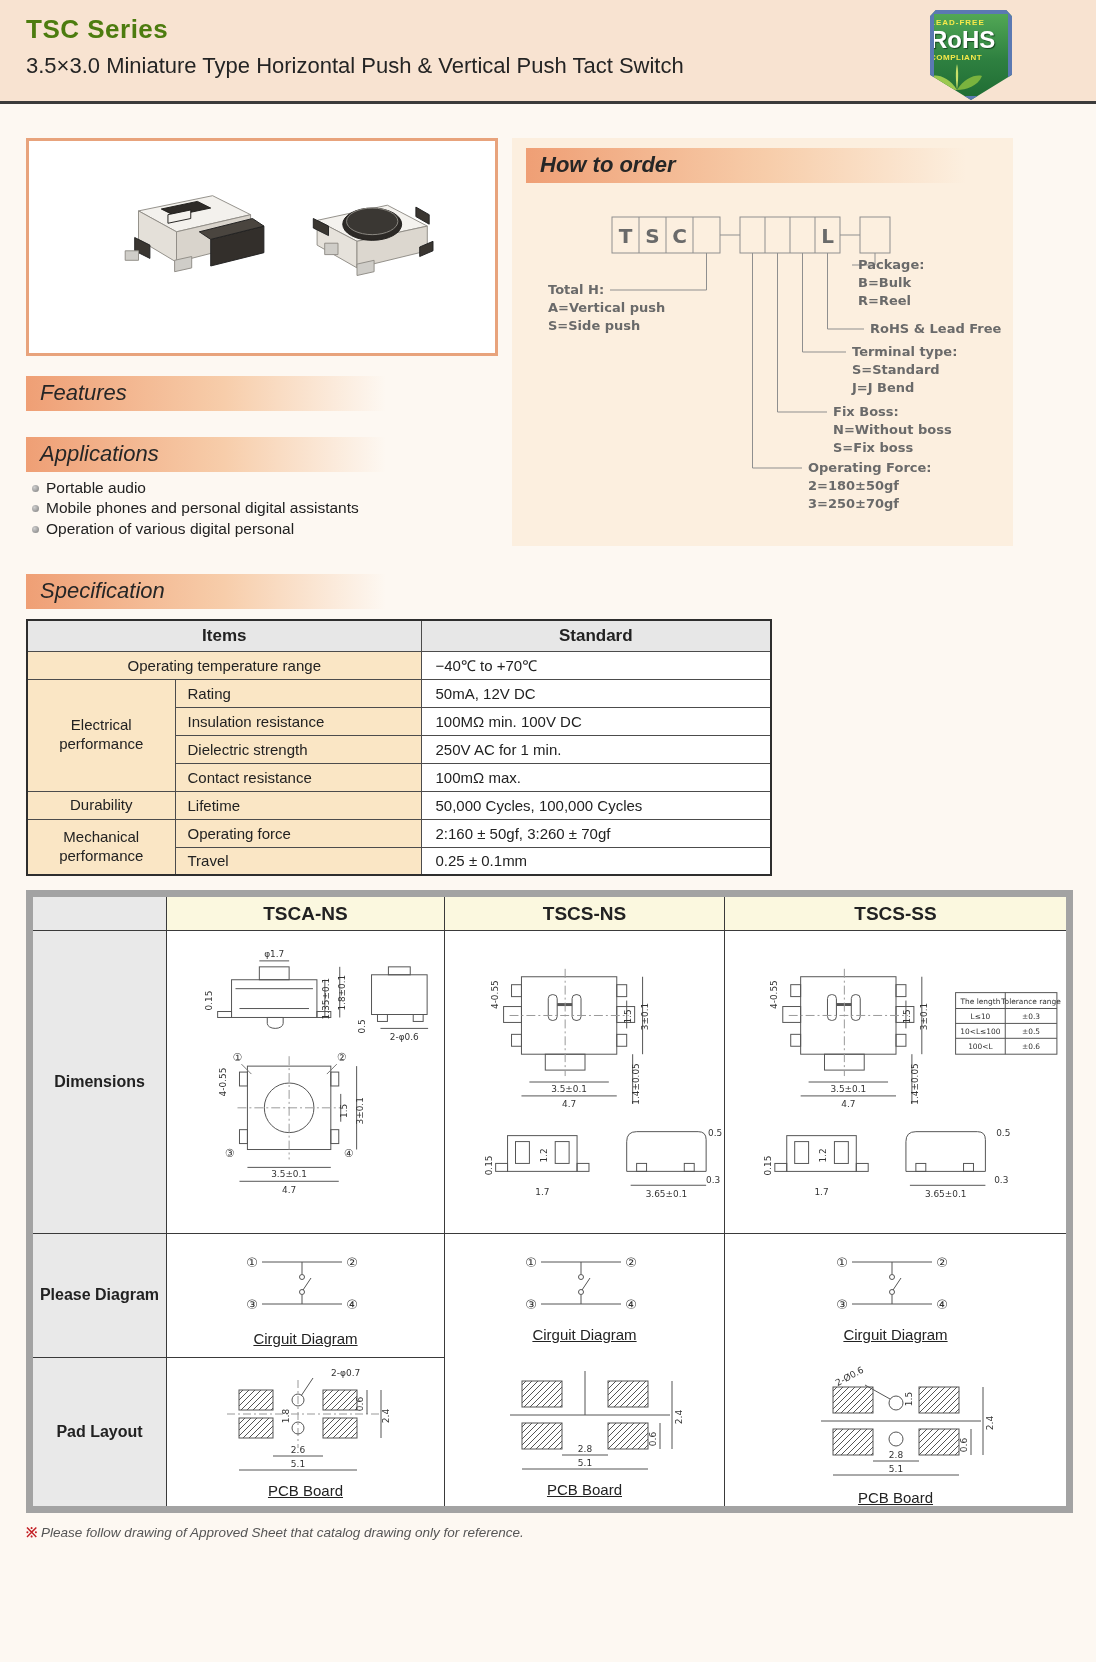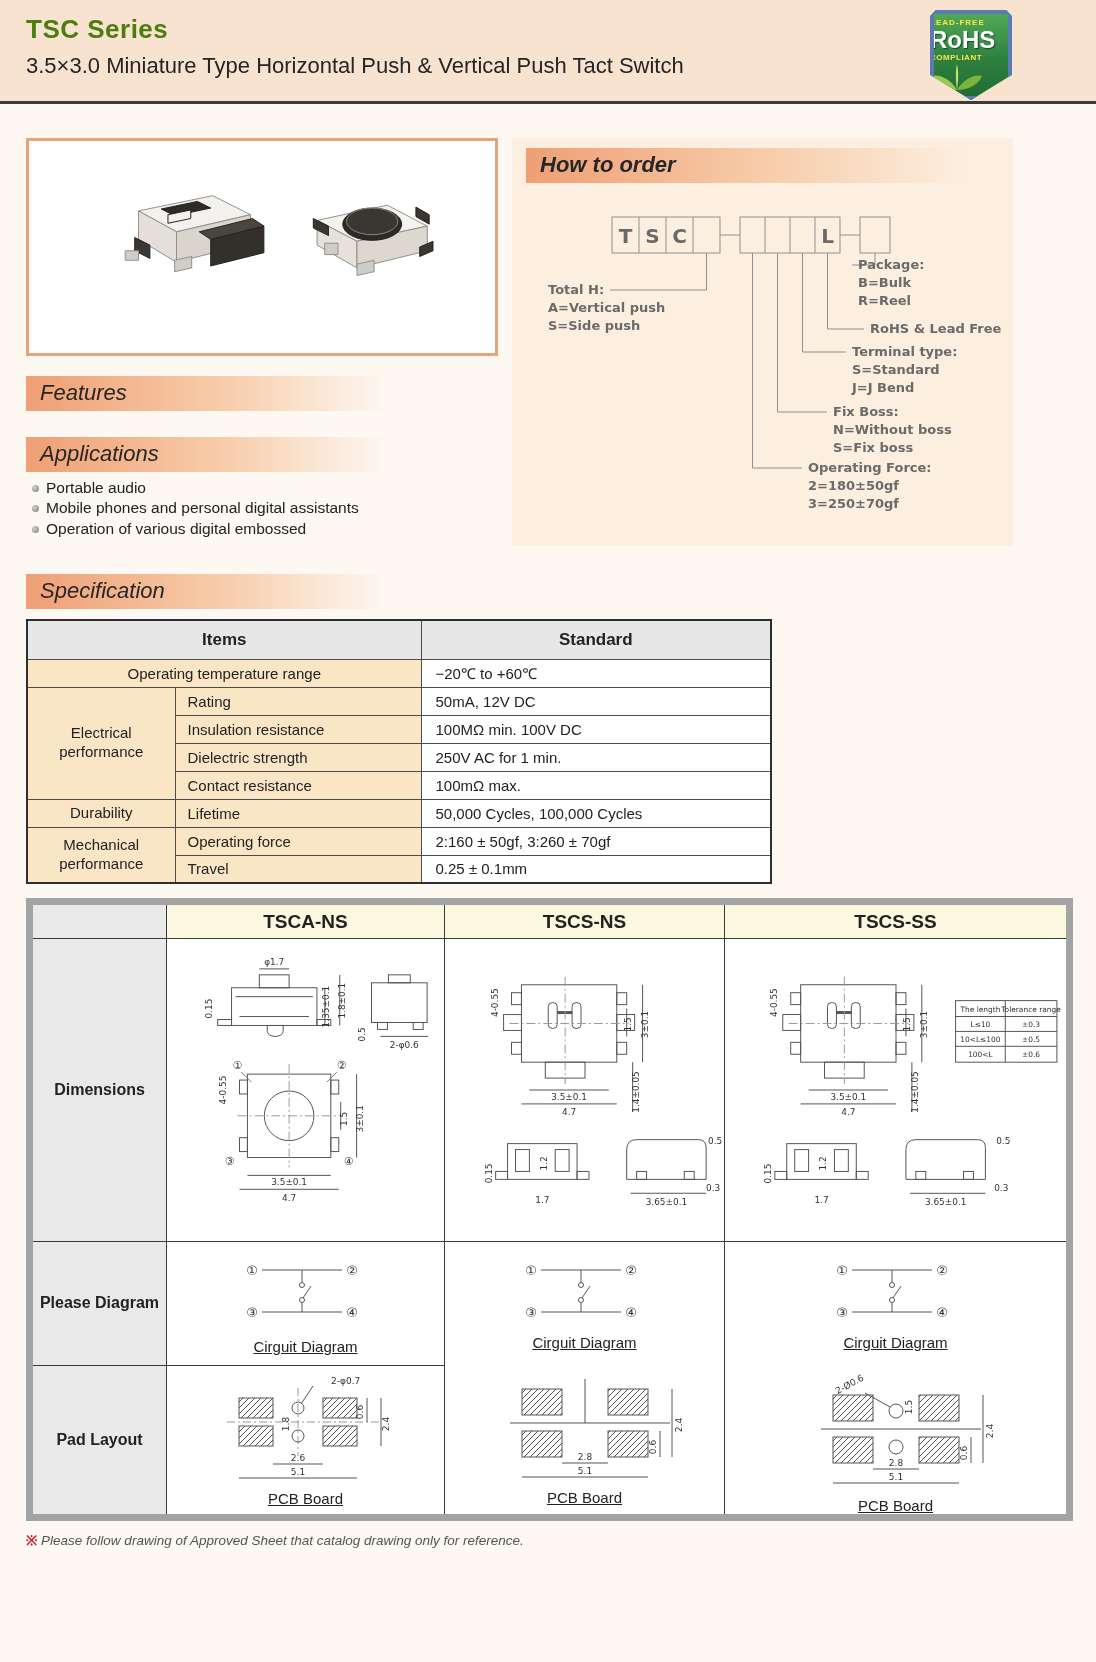--- a/index.html
+++ b/index.html
@@ -38,21 +38,21 @@
   .bullets { list-style:none; margin-top:6px; padding-left:4px; }
   .bullets li { font-size:15.5px; color:#222; line-height:1.32; padding-left:16px; position:relative; }
   .bullets li::before { content:""; position:absolute; left:2px; top:7px; width:7px; height:7px; border-radius:50%;
     background:radial-gradient(circle at 35% 35%, #cfcfcf, #7d7d7d); }
   .features-sec { margin-top:20px; }
   .apps-sec { margin-top:26px; }
 
   
   .spec-sec { margin-top:28px; padding:0 26px; }
   .spec-table { border-collapse:collapse; width:744px; margin-top:10px; border:2px solid #2e2e2e; table-layout:fixed; }
-  .spec-table th { background:#e7e7e7; font-size:17px; font-weight:bold; border:1px solid #4c4c4c; height:39px; }
+  .spec-table th { background:#e7e7e7; font-size:17px; font-weight:bold; border:1px solid #4c4c4c; height:31px; }
   .spec-table td { border:1px solid #4c4c4c; font-size:15px; height:28px; }
   .spec-table .group { background:#fae6c5; text-align:center; line-height:1.25; }
   .spec-table .item { background:#fae6c5; padding-left:12px; }
   .spec-table .item.center { text-align:center; padding-left:0; }
   .spec-table .std { background:#ffffff; padding-left:14px; }
 
   
   .diag-sec { margin-top:14px; padding:0 26px; }
   .diag-table { border-collapse:collapse; margin-top:8px; width:1040px; border:7px solid #a3a3a3; table-layout:fixed; }
   .diag-table th, .diag-table td { border:1px solid #3a3a3a; }
@@ -129,21 +129,21 @@
 
       <div class="features-sec">
         <div class="sec-h w360">Features</div>
       </div>
 
       <div class="apps-sec">
         <div class="sec-h w360">Applications</div>
         <ul class="bullets">
           <li>Portable audio</li>
           <li>Mobile phones and personal digital assistants</li>
-          <li>Operation of various digital embossed</li>
+          <li>Operation of various digital personal</li>
         </ul>
       </div>
     </div>
 
     <div class="order-panel">
       <div class="sec-h" style="width:440px;">How to order</div>
       <svg class="order-tree" width="501" height="352" viewBox="0 0 501 352">
         <g stroke="#8f8f8f" stroke-width="1" fill="none">
 
           <rect x="100" y="32" width="108" height="36"></rect>
@@ -201,21 +201,21 @@
           <col style="width:246px">
           <col style="width:350px">
         </colgroup>
       <tbody>
           <tr>
         <th colspan="2">Items</th>
         <th>Standard</th>
       </tr>
       <tr>
         <td colspan="2" class="item center">Operating temperature range</td>
-        <td class="std">−20℃ to +60℃</td>
+        <td class="std">−40℃ to +70℃</td>
       </tr>
       <tr>
         <td rowspan="4" class="group">Electrical performance</td>
         <td class="item">Rating</td>
         <td class="std">50mA, 12V DC</td>
       </tr>
       <tr>
         <td class="item">Insulation resistance</td>
         <td class="std">100MΩ min. 100V DC</td>
       </tr>

